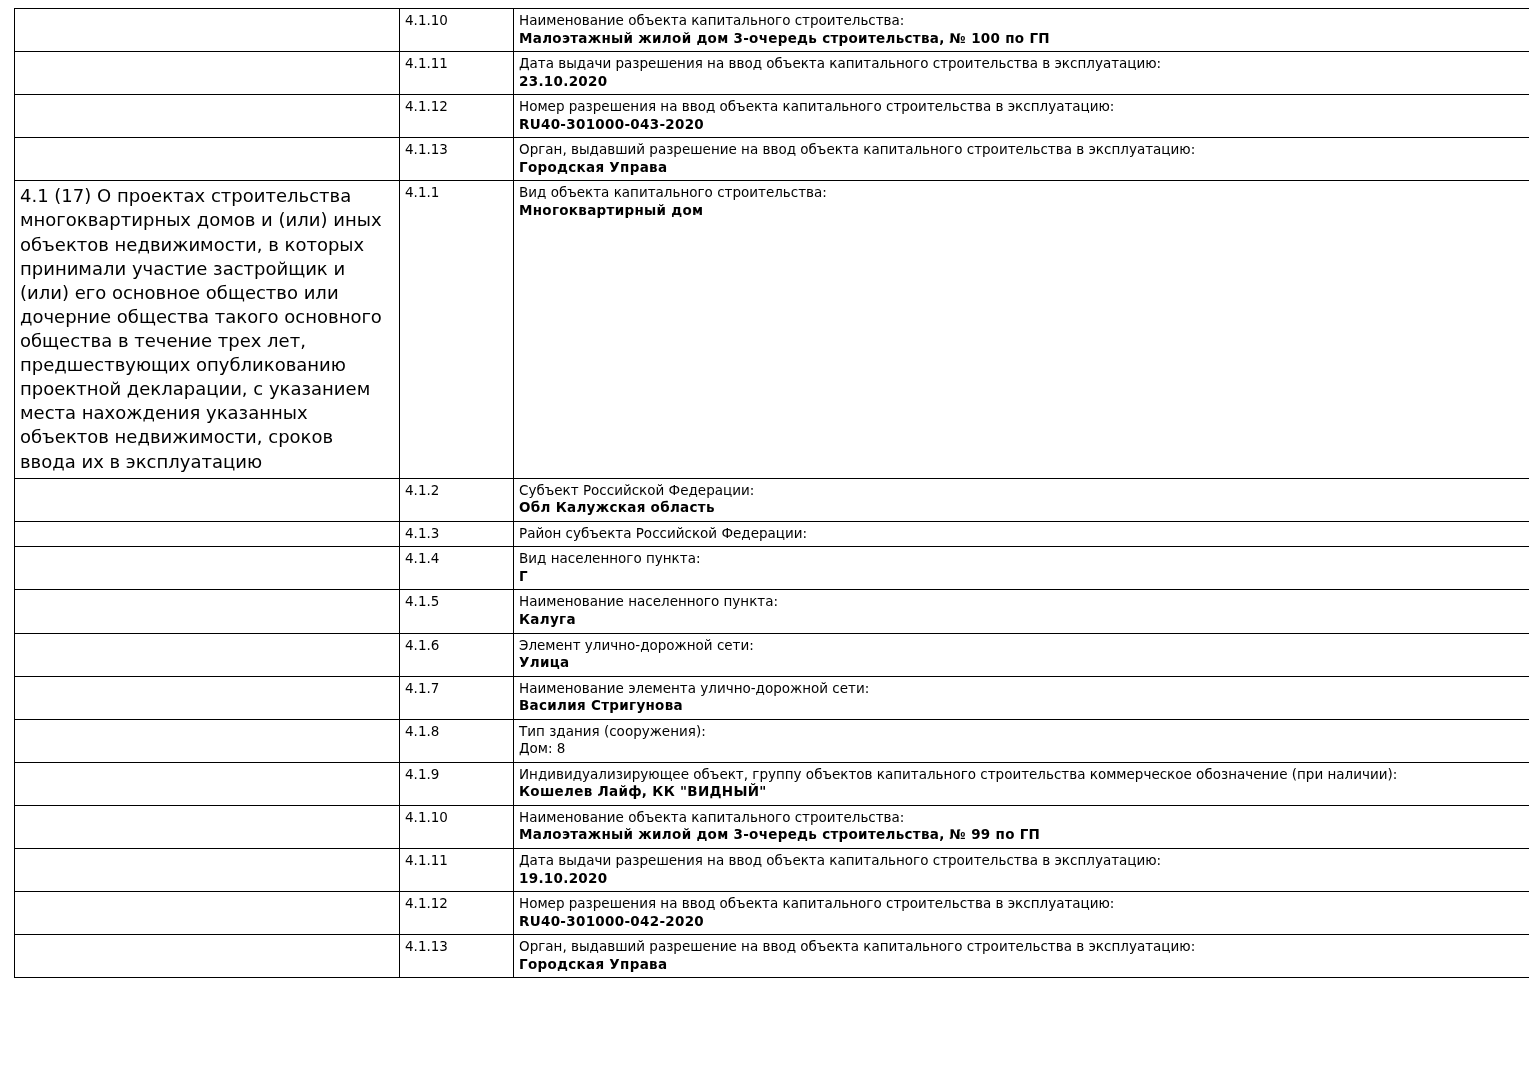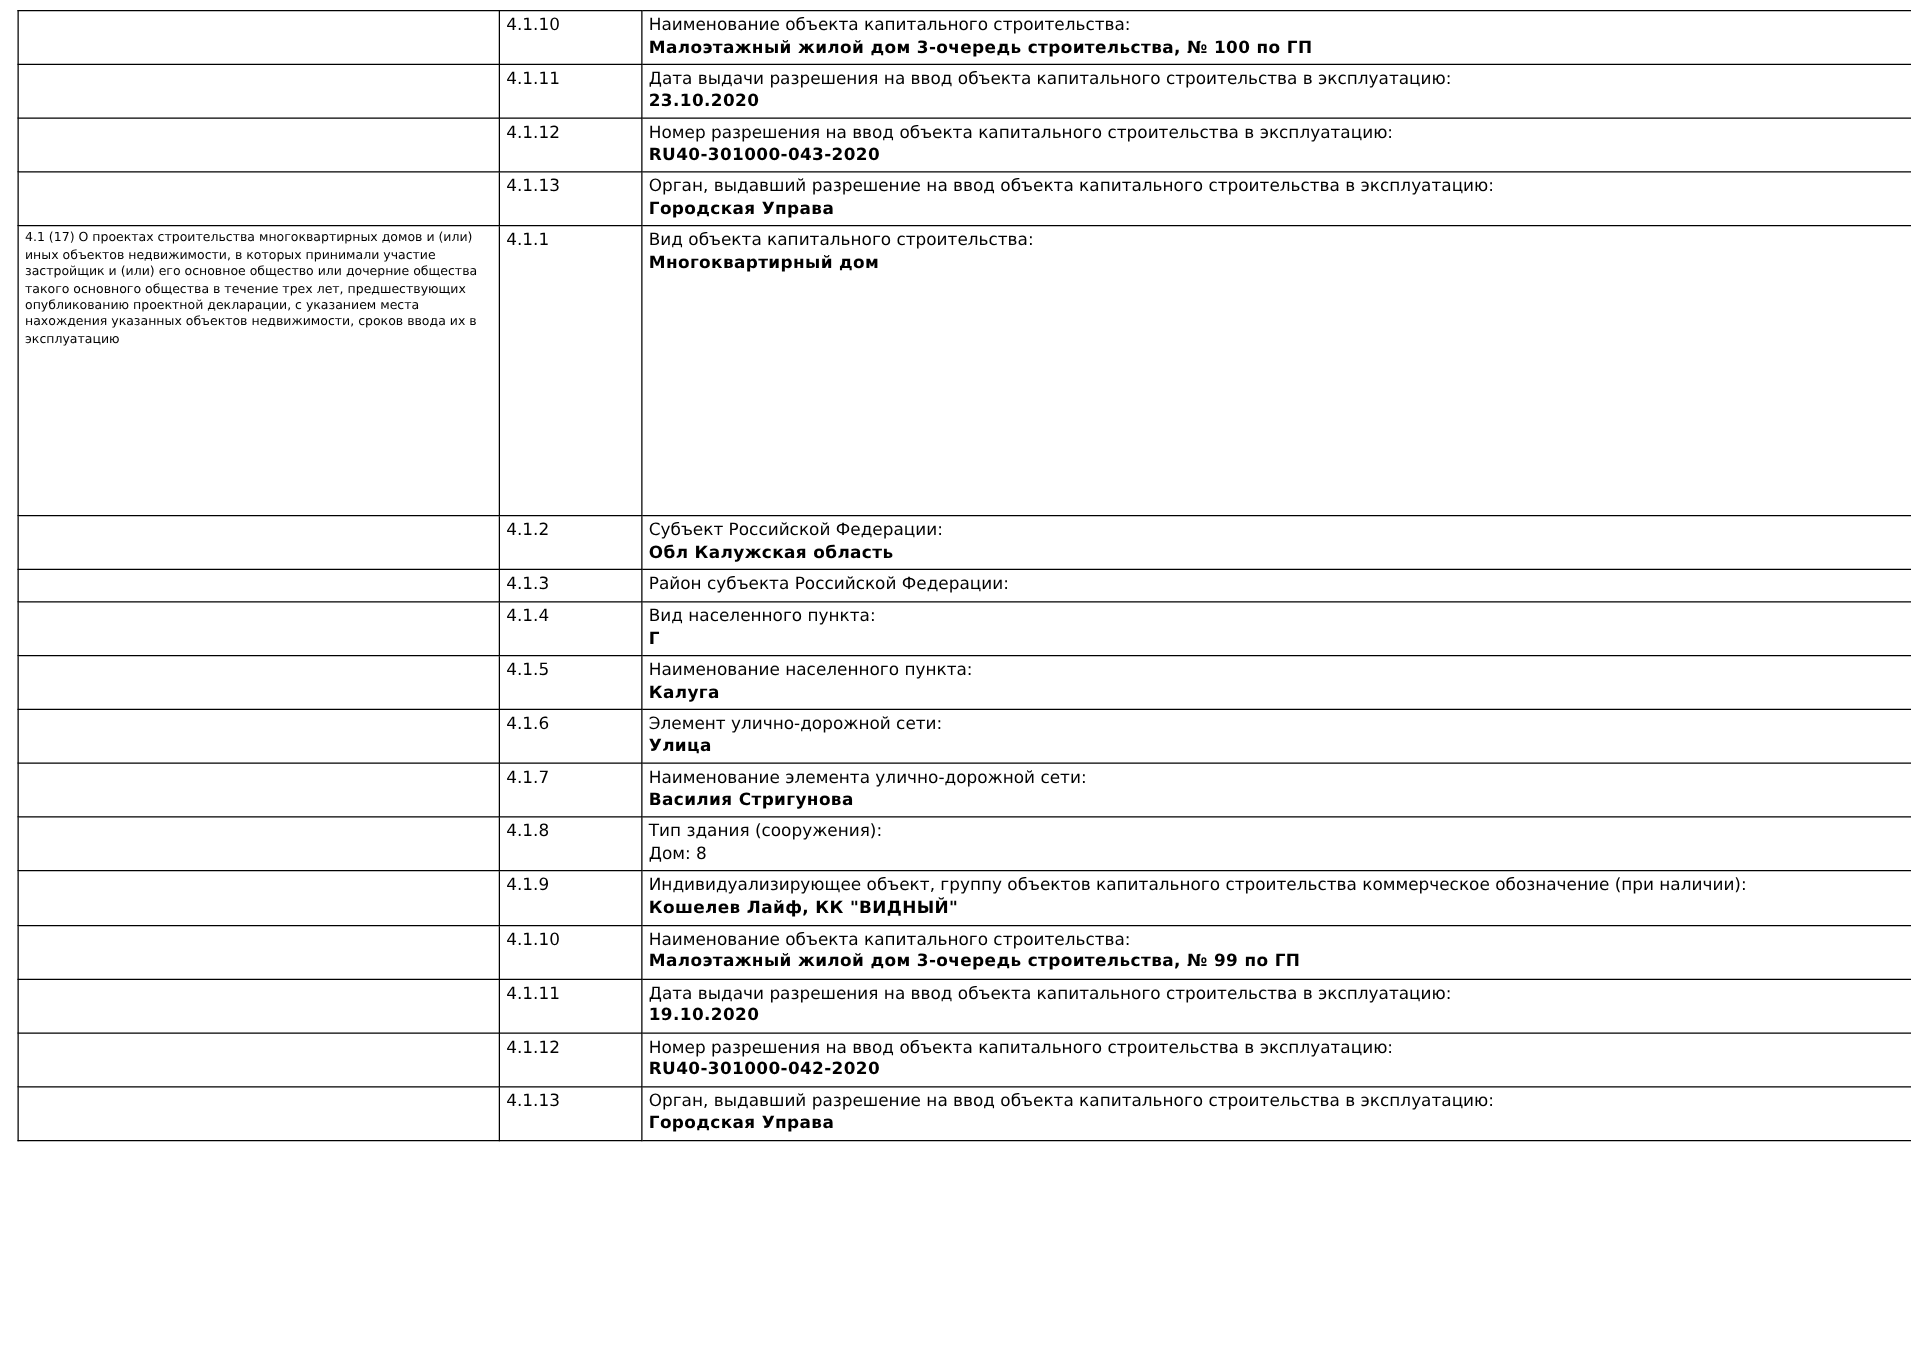--- a/index.html
+++ b/index.html
@@ -49,21 +49,21 @@
   }
   .value {
     font-weight: bold;
     letter-spacing: 0.3px;
   }
   .value.plain {
     font-weight: normal;
     letter-spacing: 0;
   }
   .section-text {
-    font-size: 10px;
+    font-size: 18px;
     line-height: 1.34;
   }
   td.tall {
     height: 224px;
   }
   td.mid {
     vertical-align: middle;
   }
 </style>
 </head>

